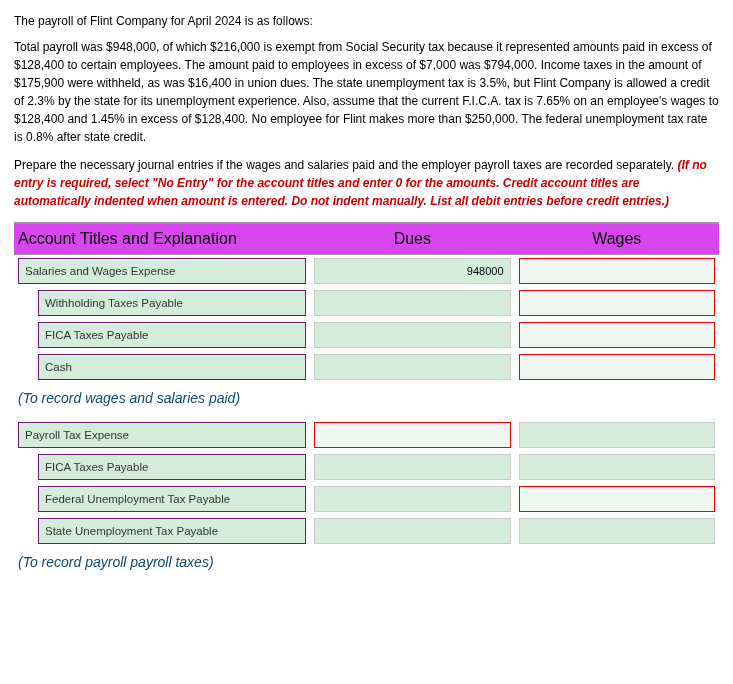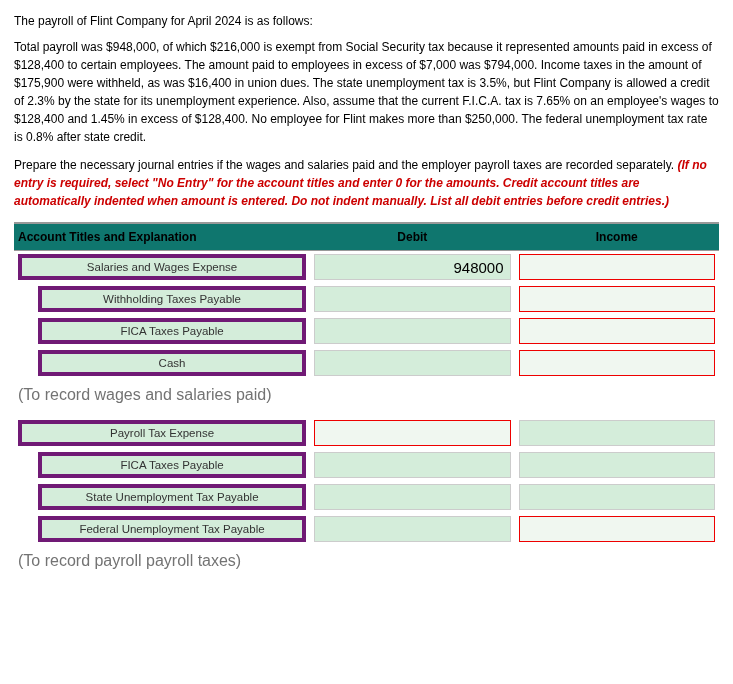--- a/index.html
+++ b/index.html
@@ -23,23 +23,23 @@
       color: #c00;
       font-style: italic;
       font-weight: bold;
     }
     table {
       width: 100%;
       border-collapse: collapse;
       margin-bottom: 6px;
     }
     thead tr th {
-      background: #0f766e;
-      font-weight: bold;
-      font-size: 12px;
+      background: #d946ef;
+      font-weight: normal;
+      font-size: 16px;
       padding: 6px 4px;
       border-top: 2px solid #999;
       border-bottom: 1px solid #999;
       text-align: left;
     }
     thead tr th.center {
       text-align: center;
     }
     tbody tr td {
       padding: 3px 4px;
@@ -48,48 +48,48 @@
     .account-cell {
       width: 42%;
     }
     .debit-cell, .credit-cell {
       width: 29%;
       text-align: center;
     }
     .input-account {
       width: 100%;
       height: 26px;
-      border: 4px solid #701a75;
+      border: 1px solid #701a75;
       background: #f0f7f0;
       padding: 2px 6px;
       font-size: 11.5px;
       color: #333;
-      text-align: center;
     }
     .input-amount {
       width: 100%;
       height: 26px;
       border: 1px solid #ccc;
       background: #f0f7f0;
       padding: 2px 6px;
-      font-size: 15px;
+      font-size: 11px;
       text-align: right;
     }
     .input-amount.red-border {
       border: 1.5px solid #e00;
     }
     .input-amount.green-fill {
       background: #d4edda;
     }
     .input-account.green-fill {
       background: #d4edda;
     }
     .note-text {
-      color: #737373;
-      font-size: 16px;
+      font-style: italic;
+      color: #0c4a6e;
+      font-size: 14px;
       margin: 4px 0 10px 0;
     }
     td.indented-cell {
       padding-left: 24px;
     }
   </style>
 </head>
 <body>
 
 <div class="intro-text">
@@ -100,22 +100,22 @@
 <div class="instruction-text">
   <p>
     <span>Prepare the necessary journal entries if the wages and salaries paid and the employer payroll taxes are recorded separately. </span><span class="italic-red">(If no entry is required, select "No Entry" for the account titles and enter 0 for the amounts. Credit account titles are automatically indented when amount is entered. Do not indent manually. List all debit entries before credit entries.)</span>
   </p>
 </div>
 
 <table>
   <thead>
     <tr>
       <th class="account-cell">Account Titles and Explanation</th>
-      <th class="debit-cell center">Debit</th>
-      <th class="credit-cell center">Income</th>
+      <th class="debit-cell center">Dues</th>
+      <th class="credit-cell center">Wages</th>
     </tr>
   </thead>
   <tbody>
 
     <tr>
       <td class="account-cell">
         <input type="text" class="input-account green-fill" value="Salaries and Wages Expense" style="">
       </td>
       <td class="debit-cell">
         <input type="text" class="input-amount green-fill" value="948000" style="">
@@ -187,39 +187,39 @@
       <td class="debit-cell">
         <input type="text" class="input-amount green-fill" value="" style="">
       </td>
       <td class="credit-cell">
         <input type="text" class="input-amount green-fill" value="" style="">
       </td>
     </tr>
 
     <tr>
       <td class="account-cell indented-cell">
+        <input type="text" class="input-account green-fill" value="Federal Unemployment Tax Payable" style="">
+      </td>
+      <td class="debit-cell">
+        <input type="text" class="input-amount green-fill" value="" style="">
+      </td>
+      <td class="credit-cell">
+        <input type="text" class="input-amount red-border" value="" style="">
+      </td>
+    </tr>
+
+    <tr>
+      <td class="account-cell indented-cell">
         <input type="text" class="input-account green-fill" value="State Unemployment Tax Payable" style="">
       </td>
       <td class="debit-cell">
         <input type="text" class="input-amount green-fill" value="" style="">
       </td>
       <td class="credit-cell">
         <input type="text" class="input-amount green-fill" value="" style="">
-      </td>
-    </tr>
-
-    <tr>
-      <td class="account-cell indented-cell">
-        <input type="text" class="input-account green-fill" value="Federal Unemployment Tax Payable" style="">
-      </td>
-      <td class="debit-cell">
-        <input type="text" class="input-amount green-fill" value="" style="">
-      </td>
-      <td class="credit-cell">
-        <input type="text" class="input-amount red-border" value="" style="">
       </td>
     </tr>
 
     <tr>
       <td colspan="3">
         <p class="note-text">(To record payroll payroll taxes)</p>
       </td>
     </tr>
   </tbody>
 </table>

